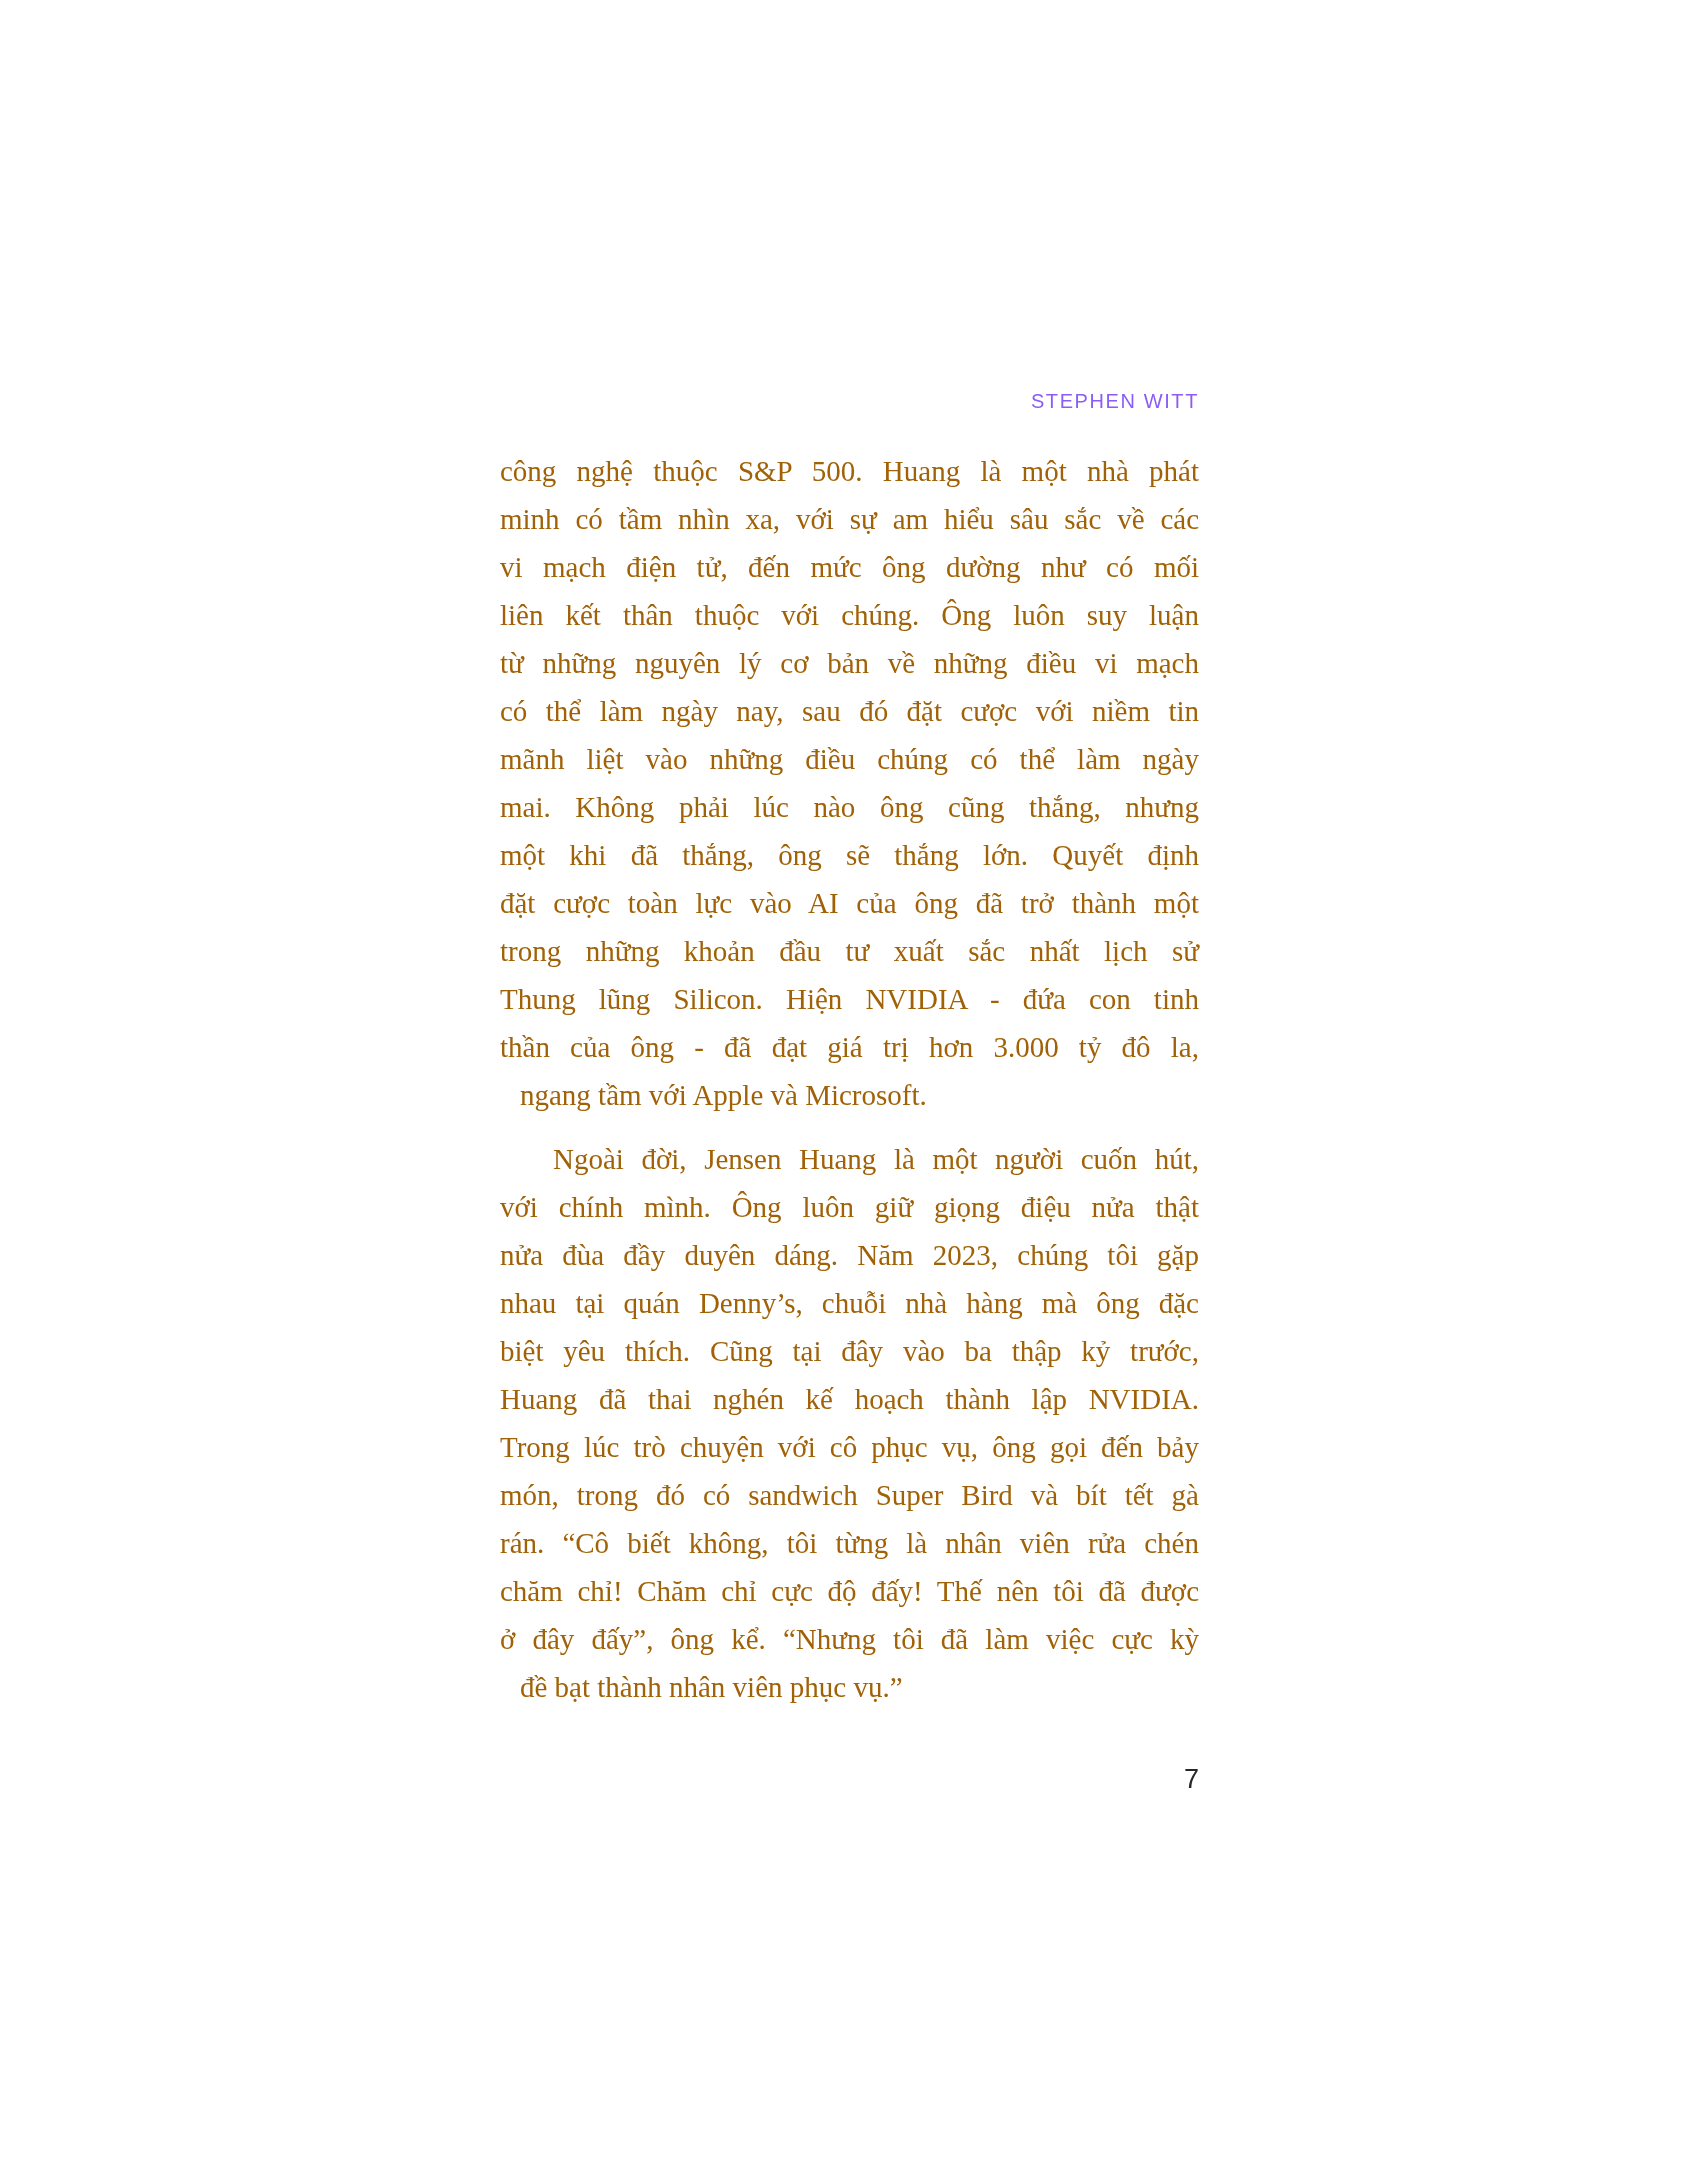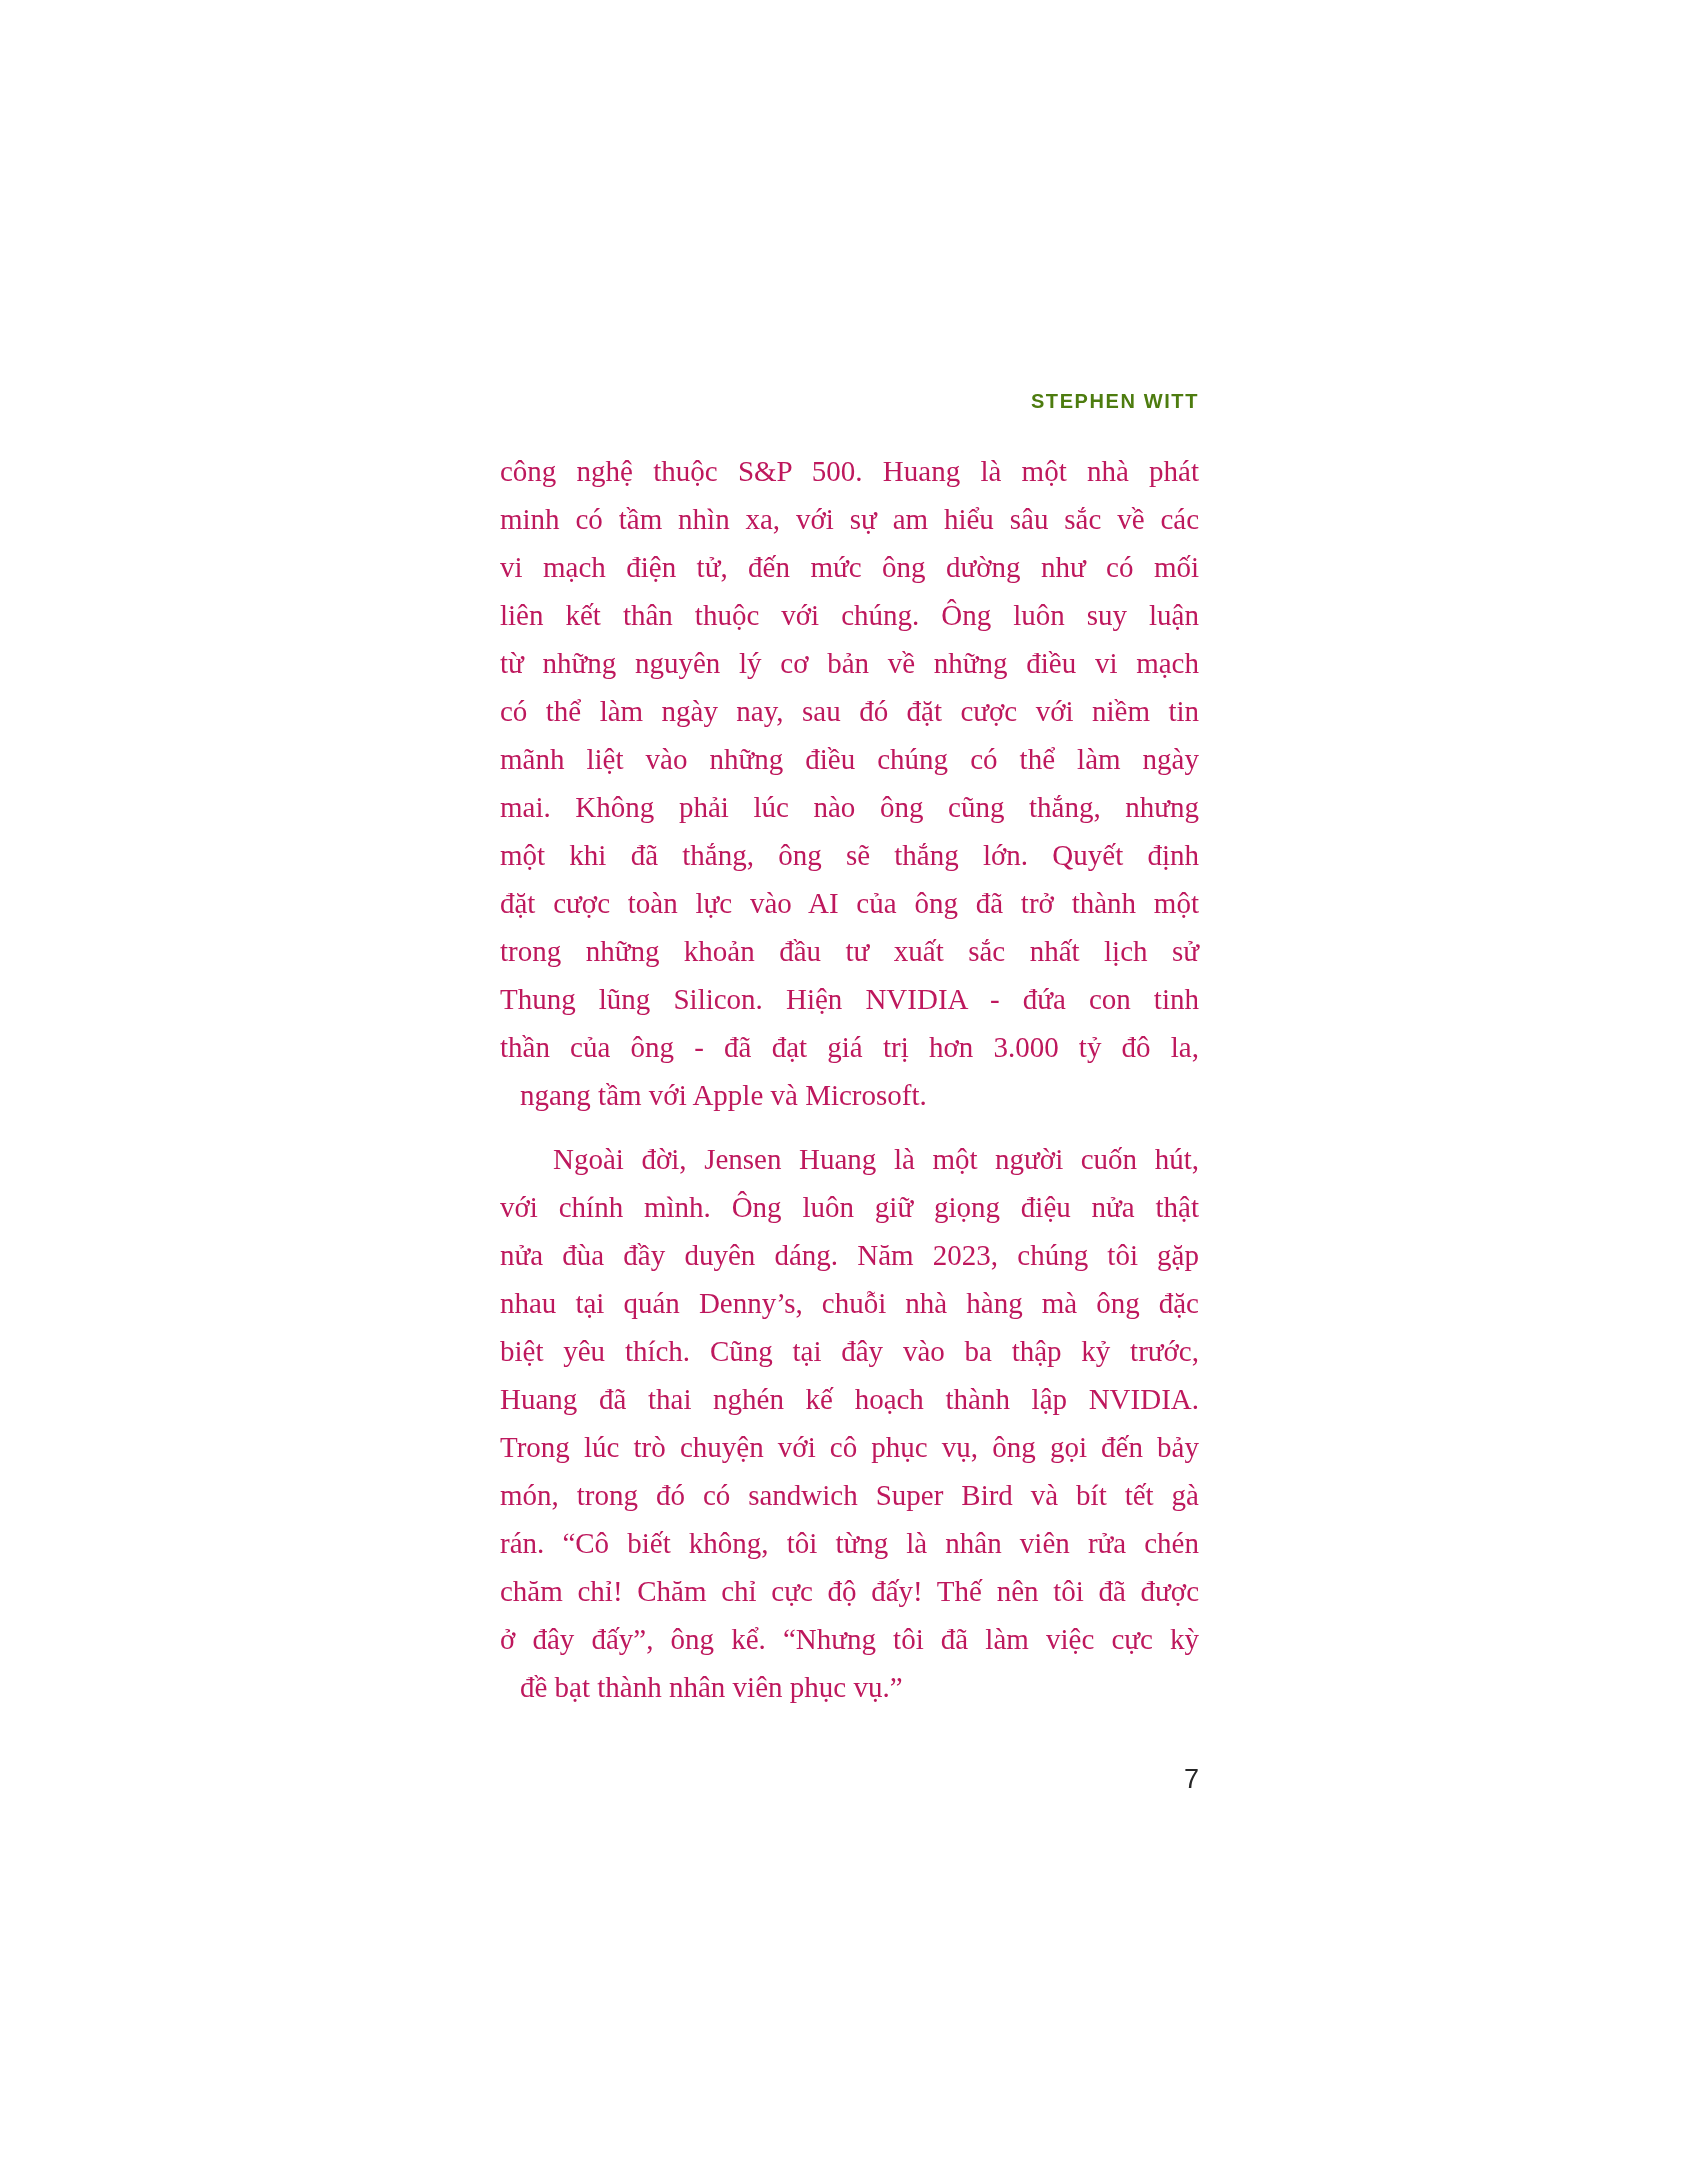--- a/index.html
+++ b/index.html
@@ -13,33 +13,33 @@
     font-family: "Liberation Serif", serif;
   }
   .running-header {
     position: absolute;
     left: 500px;
     top: 390px;
     width: 699px;
     text-align: right;
     font-family: "Liberation Sans", sans-serif;
     font-size: 20px;
-    font-weight: 700;
+    font-weight: 400;
     letter-spacing: 1.6px;
-    color: #4d7c0f;
+    color: #8b5cf6;
   }
   .body-text {
     position: absolute;
     left: 500px;
     top: 447px;
     width: 699px;
     font-family: "Liberation Serif", serif;
     font-size: 29px;
     line-height: 48px;
-    color: #be185d;
+    color: #a16207;
   }
   .paragraph + .paragraph { margin-top: 16px; }
   .ln {
     text-align: justify;
     text-align-last: justify;
     white-space: normal;
     height: 48px;
   }
   .ln.last {
     text-align: left;

